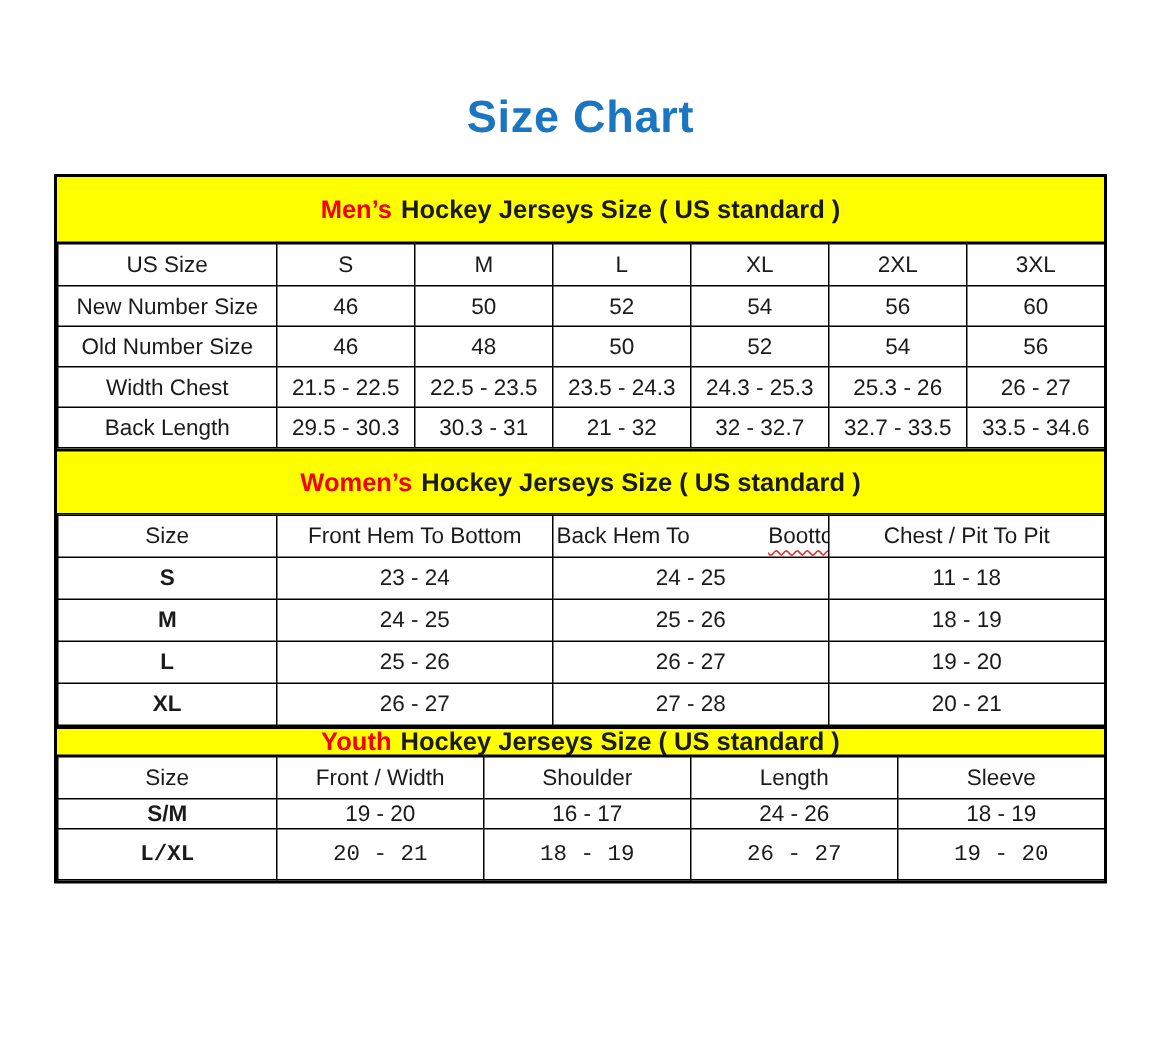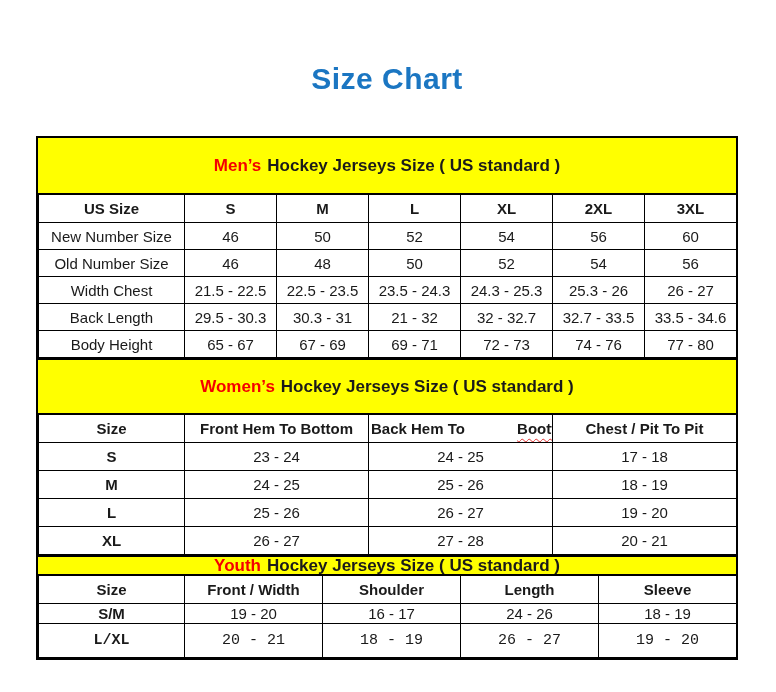--- a/index.html
+++ b/index.html
@@ -21,30 +21,30 @@
     width: 702px;
     margin-left: 36px;
     padding-top: 64px;
   }
   .page-title {
     text-align: center;
     font-size: 30px;
     line-height: 30px;
     font-weight: bold;
     color: var(--accent_blue);
-    margin: 0 0 42px 0;
+    margin: 0 0 22px 0;
     letter-spacing: 0.5px;
   }
   .chart-stack {
     border: 2px solid var(--border_black);
     width: 702px;
   }
   .banner {
     background: var(--banner_yellow);
-    height: 56px;
+    height: 44px;
     display: flex;
     align-items: center;
     justify-content: center;
     font-size: 17px;
     font-weight: bold;
     border-bottom: 1px solid var(--border_black);
   }
   .banner.mid { border-top: 2px solid var(--border_black); }
   .banner.sm { height: 20px; }
   .banner .banner-hl { color: var(--accent_red); margin-right: 6px; }
@@ -55,21 +55,21 @@
   }
   th, td {
     border: 1px solid var(--border_black);
     text-align: center;
     vertical-align: middle;
     font-size: 15px;
     padding: 0 2px;
     overflow: hidden;
     white-space: nowrap;
   }
-  th { font-weight: bold; height: 28px; }
+  th { font-weight: normal; height: 28px; }
   td { font-weight: normal; height: 27px; }
   table.womens td { height: 28px; }
   table.youth td { height: 20px; }
   table.youth tbody tr:last-child td { height: 34px; font-family: Liberation Mono, monospace; }
   table.womens td.row-label,
   table.youth td.row-label { font-weight: bold; }
   .squiggle {
     text-decoration: underline;
     text-decoration-style: wavy;
     text-decoration-color: #e03030;
@@ -142,29 +142,20 @@
           </tr>
           <tr>
             <td class="row-label">Back Length</td>
             <td>29.5 - 30.3</td>
             <td>30.3 - 31</td>
             <td>21 - 32</td>
             <td>32 - 32.7</td>
             <td>32.7 - 33.5</td>
             <td>33.5 - 34.6</td>
           </tr>
-          <tr>
-            <td class="row-label">Body Height</td>
-            <td>65 - 67</td>
-            <td>67 - 69</td>
-            <td>69 - 71</td>
-            <td>72 - 73</td>
-            <td>74 - 76</td>
-            <td>77 - 80</td>
-          </tr>
         </tbody>
       </table>
 
     <div class="banner mid">
       <span class="banner-hl">Women’s</span>
         <span>Hockey Jerseys Size ( US standard )</span>
     </div>
     <table class="womens">
       <colgroup>
         <col style="width:146px">
@@ -178,21 +169,21 @@
             <th>Front Hem To Bottom</th>
             <th>Back Hem To <span class="squiggle">Boottom</span></th>
             <th>Chest / Pit To Pit</th>
           </tr>
         </thead>
         <tbody>
           <tr>
             <td class="row-label">S</td>
             <td>23 - 24</td>
             <td>24 - 25</td>
-            <td>17 - 18</td>
+            <td>11 - 18</td>
           </tr>
           <tr>
             <td class="row-label">M</td>
             <td>24 - 25</td>
             <td>25 - 26</td>
             <td>18 - 19</td>
           </tr>
           <tr>
             <td class="row-label">L</td>
             <td>25 - 26</td>

